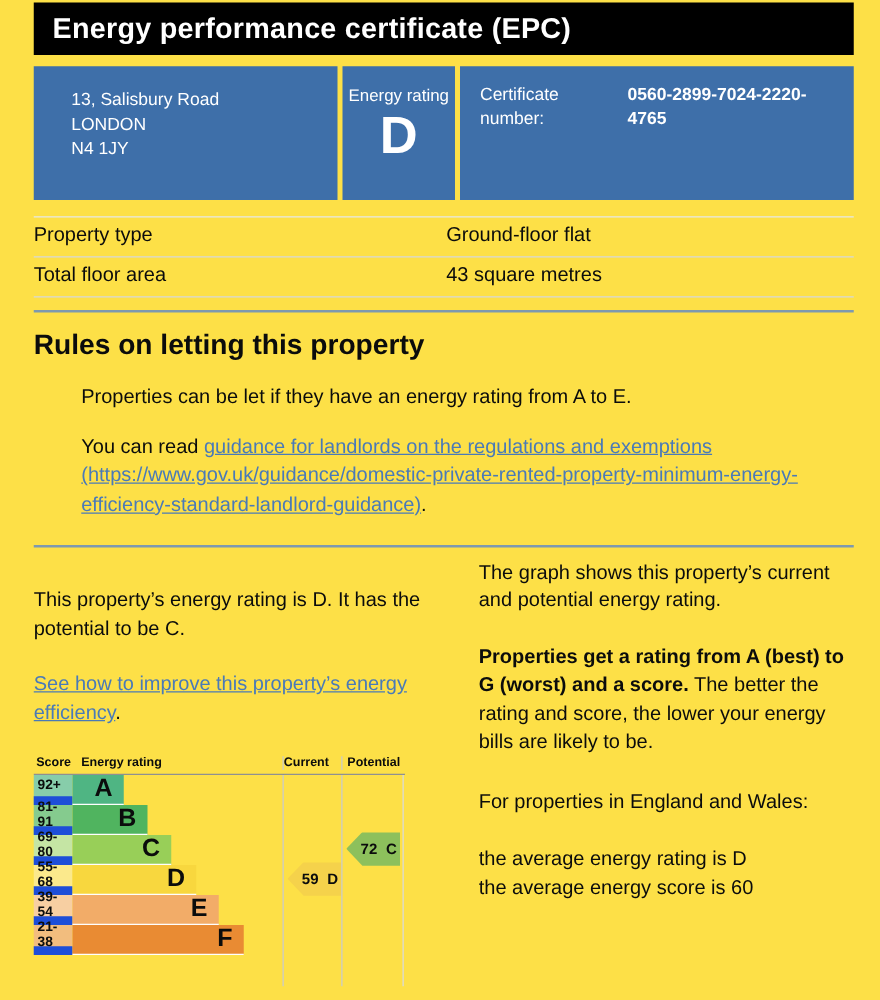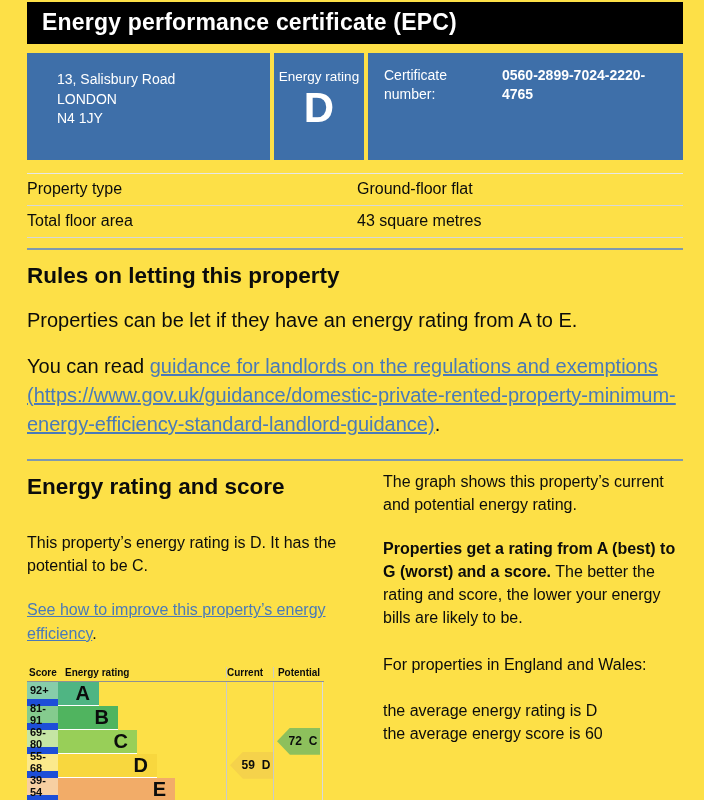--- a/index.html
+++ b/index.html
@@ -29,21 +29,21 @@
   
   .details-table { margin-top: 13px; border-top: 1px solid #e6e7e8; font-size: 16px; }
   .details-row { display: flex; padding: 6px 0 7px 0; border-bottom: 1px solid #d6d7d9; }
   .details-label { flex: 0 0 330px; }
 
   
   .section-divider { border: none; border-top: 2px solid #7e99af; margin-top: 10px; }
 
   
   h2.section-heading { font-size: 22.5px; font-weight: bold; margin-top: 13px; }
-  .rules p { font-size: 20px; line-height: 1.45; margin-top: 17px; }
+  .rules p { font-size: 16px; line-height: 1.45; margin-top: 17px; margin-left: 38px; }
   a.doc-link { color: #4a7ab8; text-decoration: underline; cursor: pointer; }
 
   
   .two-col { display: flex; margin-top: 0; }
   .left-col { flex: 0 0 318px; }
   .right-col { margin-left: 38px; width: 300px; }
   .left-col p.summary-text { font-size: 16px; line-height: 1.45; margin-top: 31px; }
   .left-col p.improve { font-size: 16px; line-height: 1.45; margin-top: 21px; }
   .right-col p { font-size: 16px; line-height: 1.42; }
   .right-col .rp1 { margin-top: 10px; }
@@ -115,21 +115,20 @@
     <section class="rules">
       <h2 class="section-heading">Rules on letting this property</h2>
       <p>Properties can be let if they have an energy rating from A to E.</p>
       <p><span>You can read </span><a class="doc-link" href="#">guidance for landlords on the regulations and exemptions (https://www.gov.uk/guidance/domestic-private-rented-property-minimum-energy-efficiency-standard-landlord-guidance)</a><span>.</span></p>
     </section>
 
     <hr class="section-divider" style="margin-top:20px;">
 
     <section class="two-col">
       <div class="left-col">
-        <h2 class="section-heading">Energy rating and score</h2>
         <p class="summary-text">This property’s energy rating is D. It has the potential to be C.</p>
         <p class="improve"><a class="doc-link" href="#">See how to improve this property’s energy efficiency</a><span>.</span></p>
 
         <div class="epc-chart">
           <div class="chart-header">
             <span class="h-score">Score</span>
             <span class="h-rating">Energy rating</span>
             <span class="h-current" style="border-left:1px solid #c9cacb;">Current</span>
             <span class="h-potential" style="border-left:1px solid #c9cacb;">Potential</span>
           </div>

